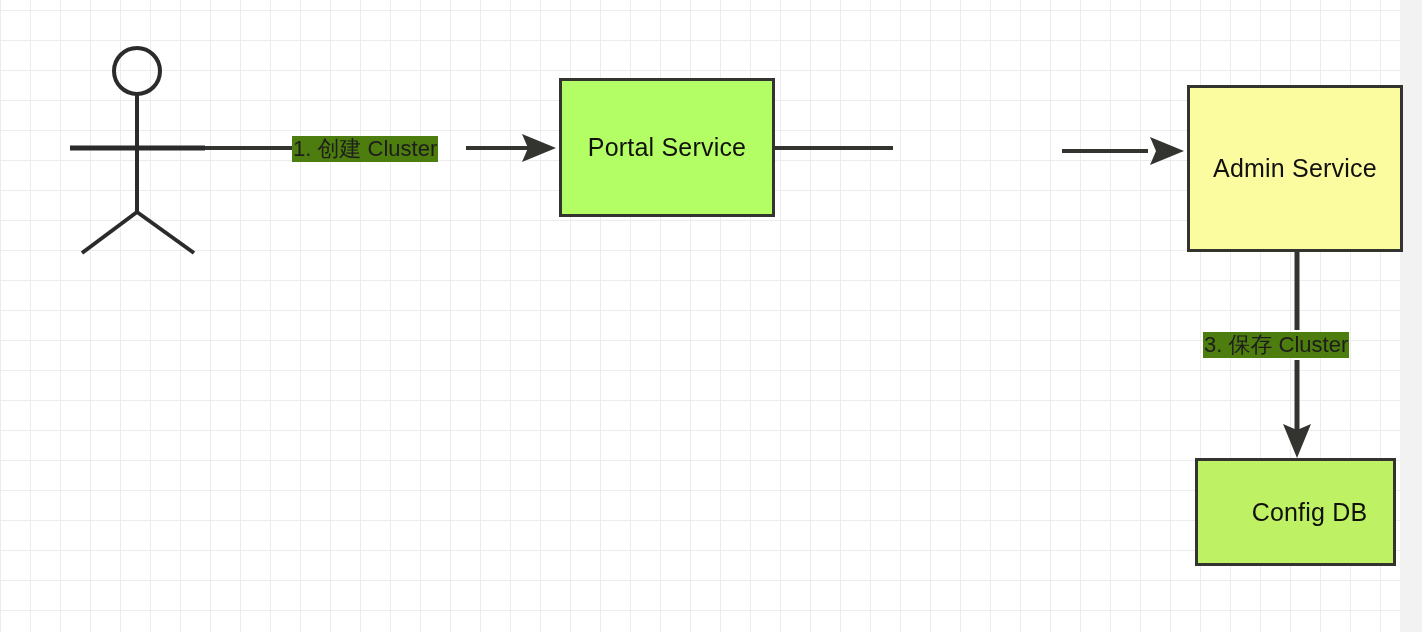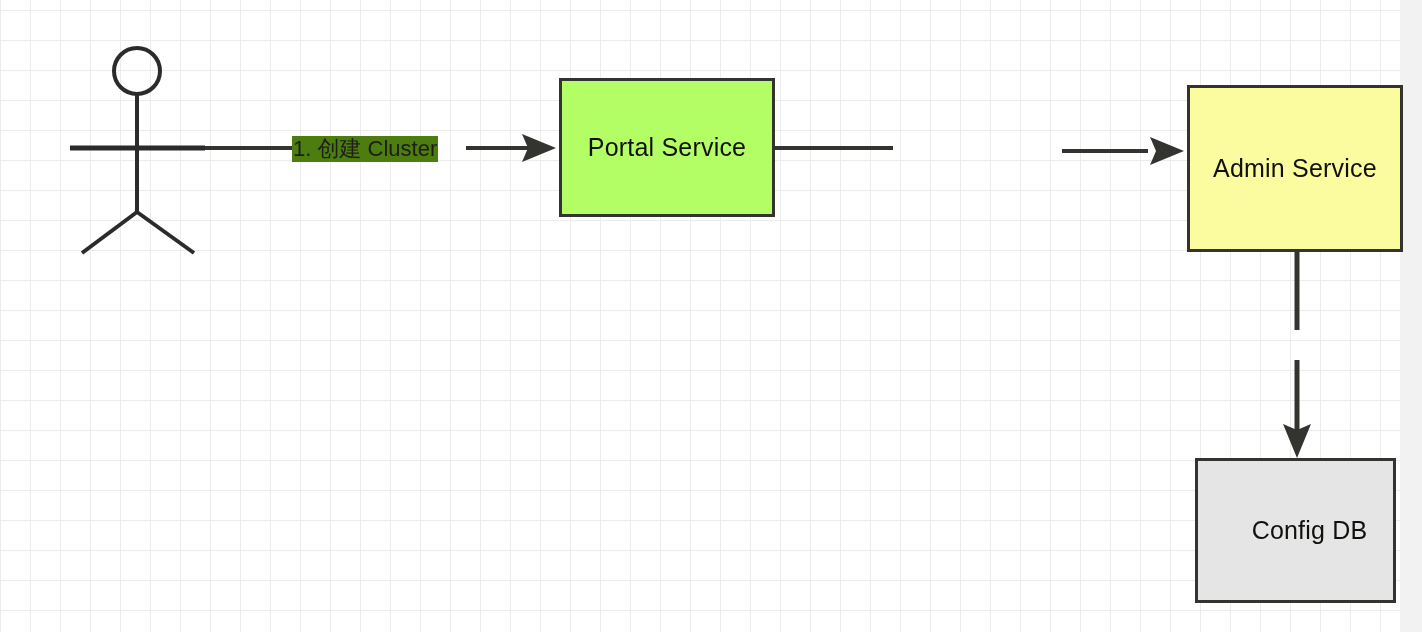--- a/index.html
+++ b/index.html
@@ -79,22 +79,22 @@
     left: 1187px;
     top: 85px;
     width: 216px;
     height: 167px;
     background: #fbfba0;
   }
   #node-config-db {
     left: 1195px;
     top: 458px;
     width: 201px;
-    height: 145px;
-    background: #e5e5e5;
+    height: 108px;
+    background: #bef264;
     padding-left: 28px;
   }
   
   .edge-label {
     position: absolute;
     font-size: 22px;
     color: #1d1d1b;
     white-space: nowrap;
     background: #4d7c0f;
     line-height: 1;
@@ -158,14 +158,15 @@
     <span>Admin Service</span>
   </div>
 
   <div class="node" id="node-config-db">
     <span>Config DB</span>
   </div>
 
   <div class="edge-label" id="edge-label-create-cluster">1. 创建 Cluster</div>
 
 
+  <div class="edge-label" id="edge-label-save-cluster">3. 保存 Cluster</div>
 
 </div>
 
 </body></html>

